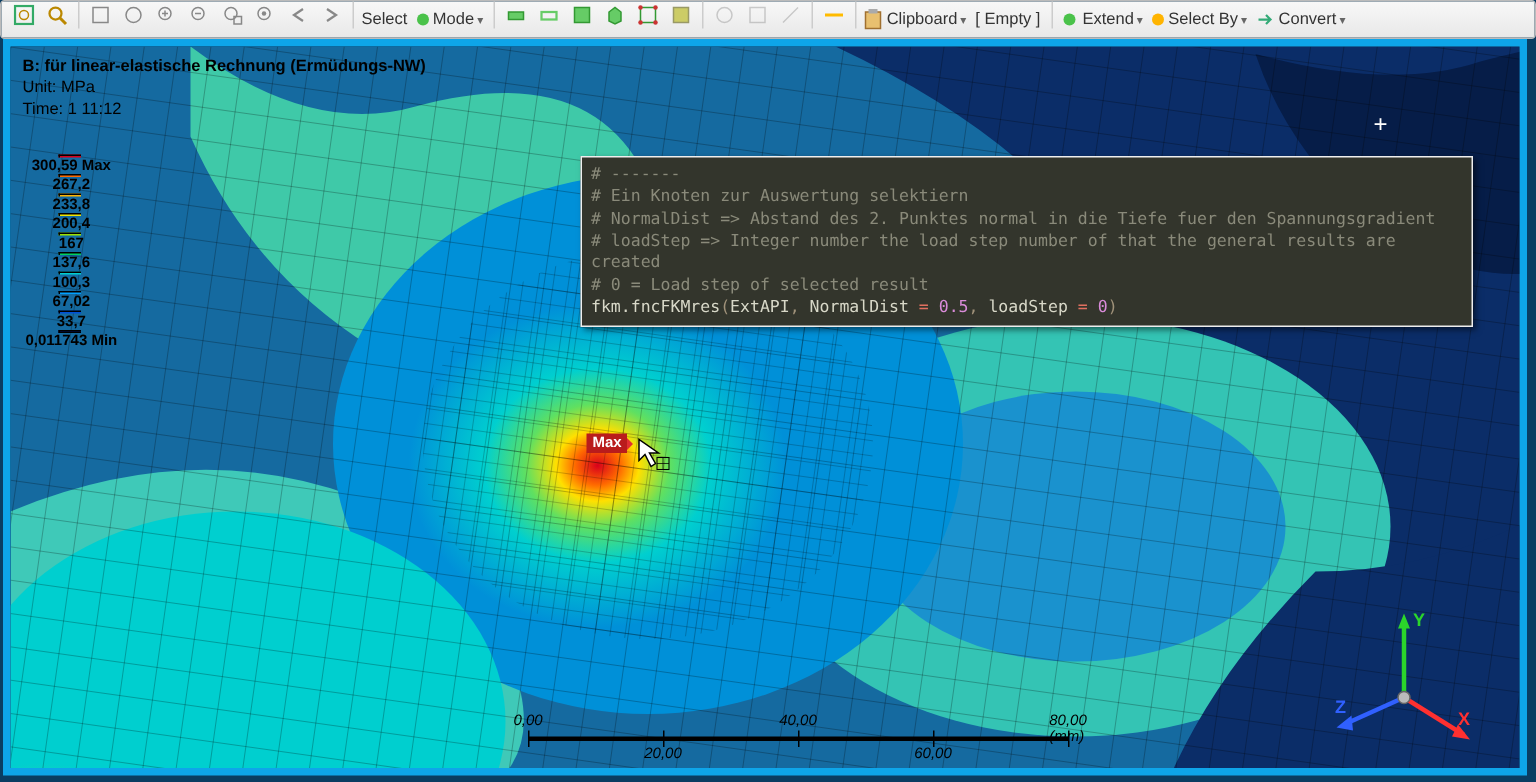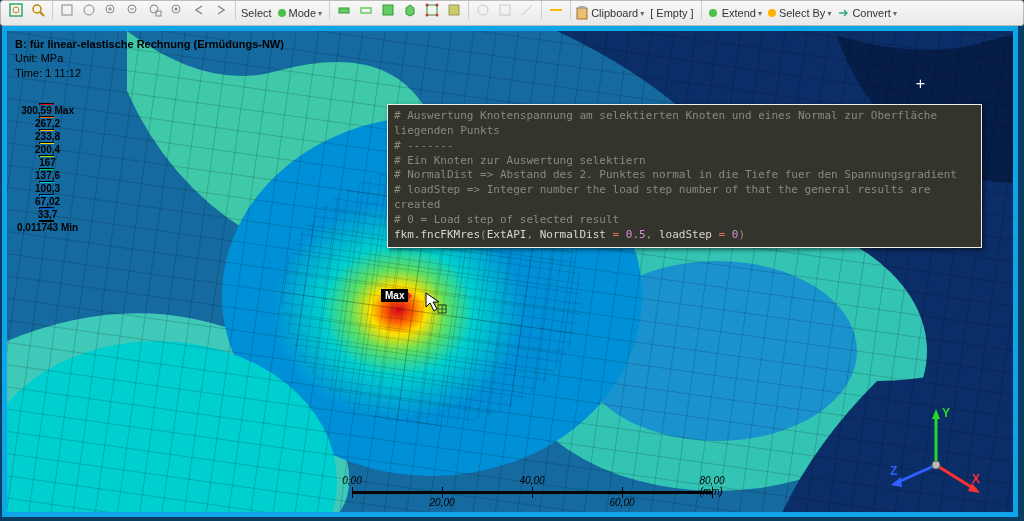--- a/index.html
+++ b/index.html
@@ -30,21 +30,21 @@
 
 
 .console { position: absolute; top: 73px; left: 380px; width: 595px; border: 1px solid #eee; background: #33352c; font-family: Consolas, monospace; font-size: 11px; color: #c5c5b5; padding: 4px 6px; line-height: 1.35; z-index: 30; box-shadow: 2px 2px 4px rgba(0,0,0,.5);}
 .console .gc { color: #8a8a7a; }
 .console .punct { color: #a0927a; }
 .console .hl-param { color: #d8d8c8; }
 .console .hl-num { color: #d98bd9; }
 .console .hl-op { color: #e07060; }
 
 
-.probe { position: absolute; top: 258px; left: 374px; background: #000000; color: #fff; font-size: 10px; padding: 1px 4px; font-weight: bold; z-index: 25;}
+.probe { position: absolute; top: 258px; left: 384px; background: #b91c1c; color: #fff; font-size: 10px; padding: 1px 4px; font-weight: bold; z-index: 25;}
 .probe::after { content: ""; position: absolute; right: -8px; top: 3px; border: 4px solid transparent; border-left-color: #e03030; }
 .cursor-ico { position:absolute; top:260px; left:417px; z-index:26; }
 
 
 .crosshair { position:absolute; top:44px; right:88px; color:#fff; font-size:16px; z-index:20;}
 
 
 .scalebar { position: absolute; bottom: 18px; left: 345px; z-index: 20; font-size: 10px; color:#000;font-style:italic;}
 .scalebar .bar { width: 360px; height: 3px; background:#000; position:relative;}
 .scalebar .tick { position:absolute; top:-4px; width:1px; height:11px; background:#000;}
@@ -308,21 +308,20 @@
         <div class="lg-sw" style="background:#0050d8"></div>
         <span class="lg-lbl">33,7</span>
       </div>
     <div class="lg-row">
         <div class="lg-sw" style="background:#0020a8"></div>
         <span class="lg-lbl">0,011743 Min</span>
       </div>
   </div>
 
   <div class="console">
-    <div class="gc"># Auswertung Knotenspannung am selektierten Knoten und eines Normal zur Oberfläche liegenden Punkts</div>
     <div class="gc"># -------</div>
     <div class="gc"># Ein Knoten zur Auswertung selektiern</div>
     <div class="gc">#     NormalDist =&gt; Abstand des 2. Punktes normal in die Tiefe fuer den Spannungsgradient</div>
     <div class="gc">#     loadStep   =&gt; Integer number the load step number of that the general results are created</div>
     <div class="gc">#                   0 = Load step of selected result</div>
     <div>
       <span class="hl-param">fkm.fncFKMres</span><span class="punct">(</span><span class="hl-param">ExtAPI</span><span class="punct">, </span><span class="hl-param">NormalDist</span> <span class="hl-op">=</span> <span class="hl-num">0.5</span><span class="punct">, </span><span class="hl-param">loadStep</span> <span class="hl-op">=</span> <span class="hl-num">0</span><span class="punct">)</span>
     </div>
   </div>
 

